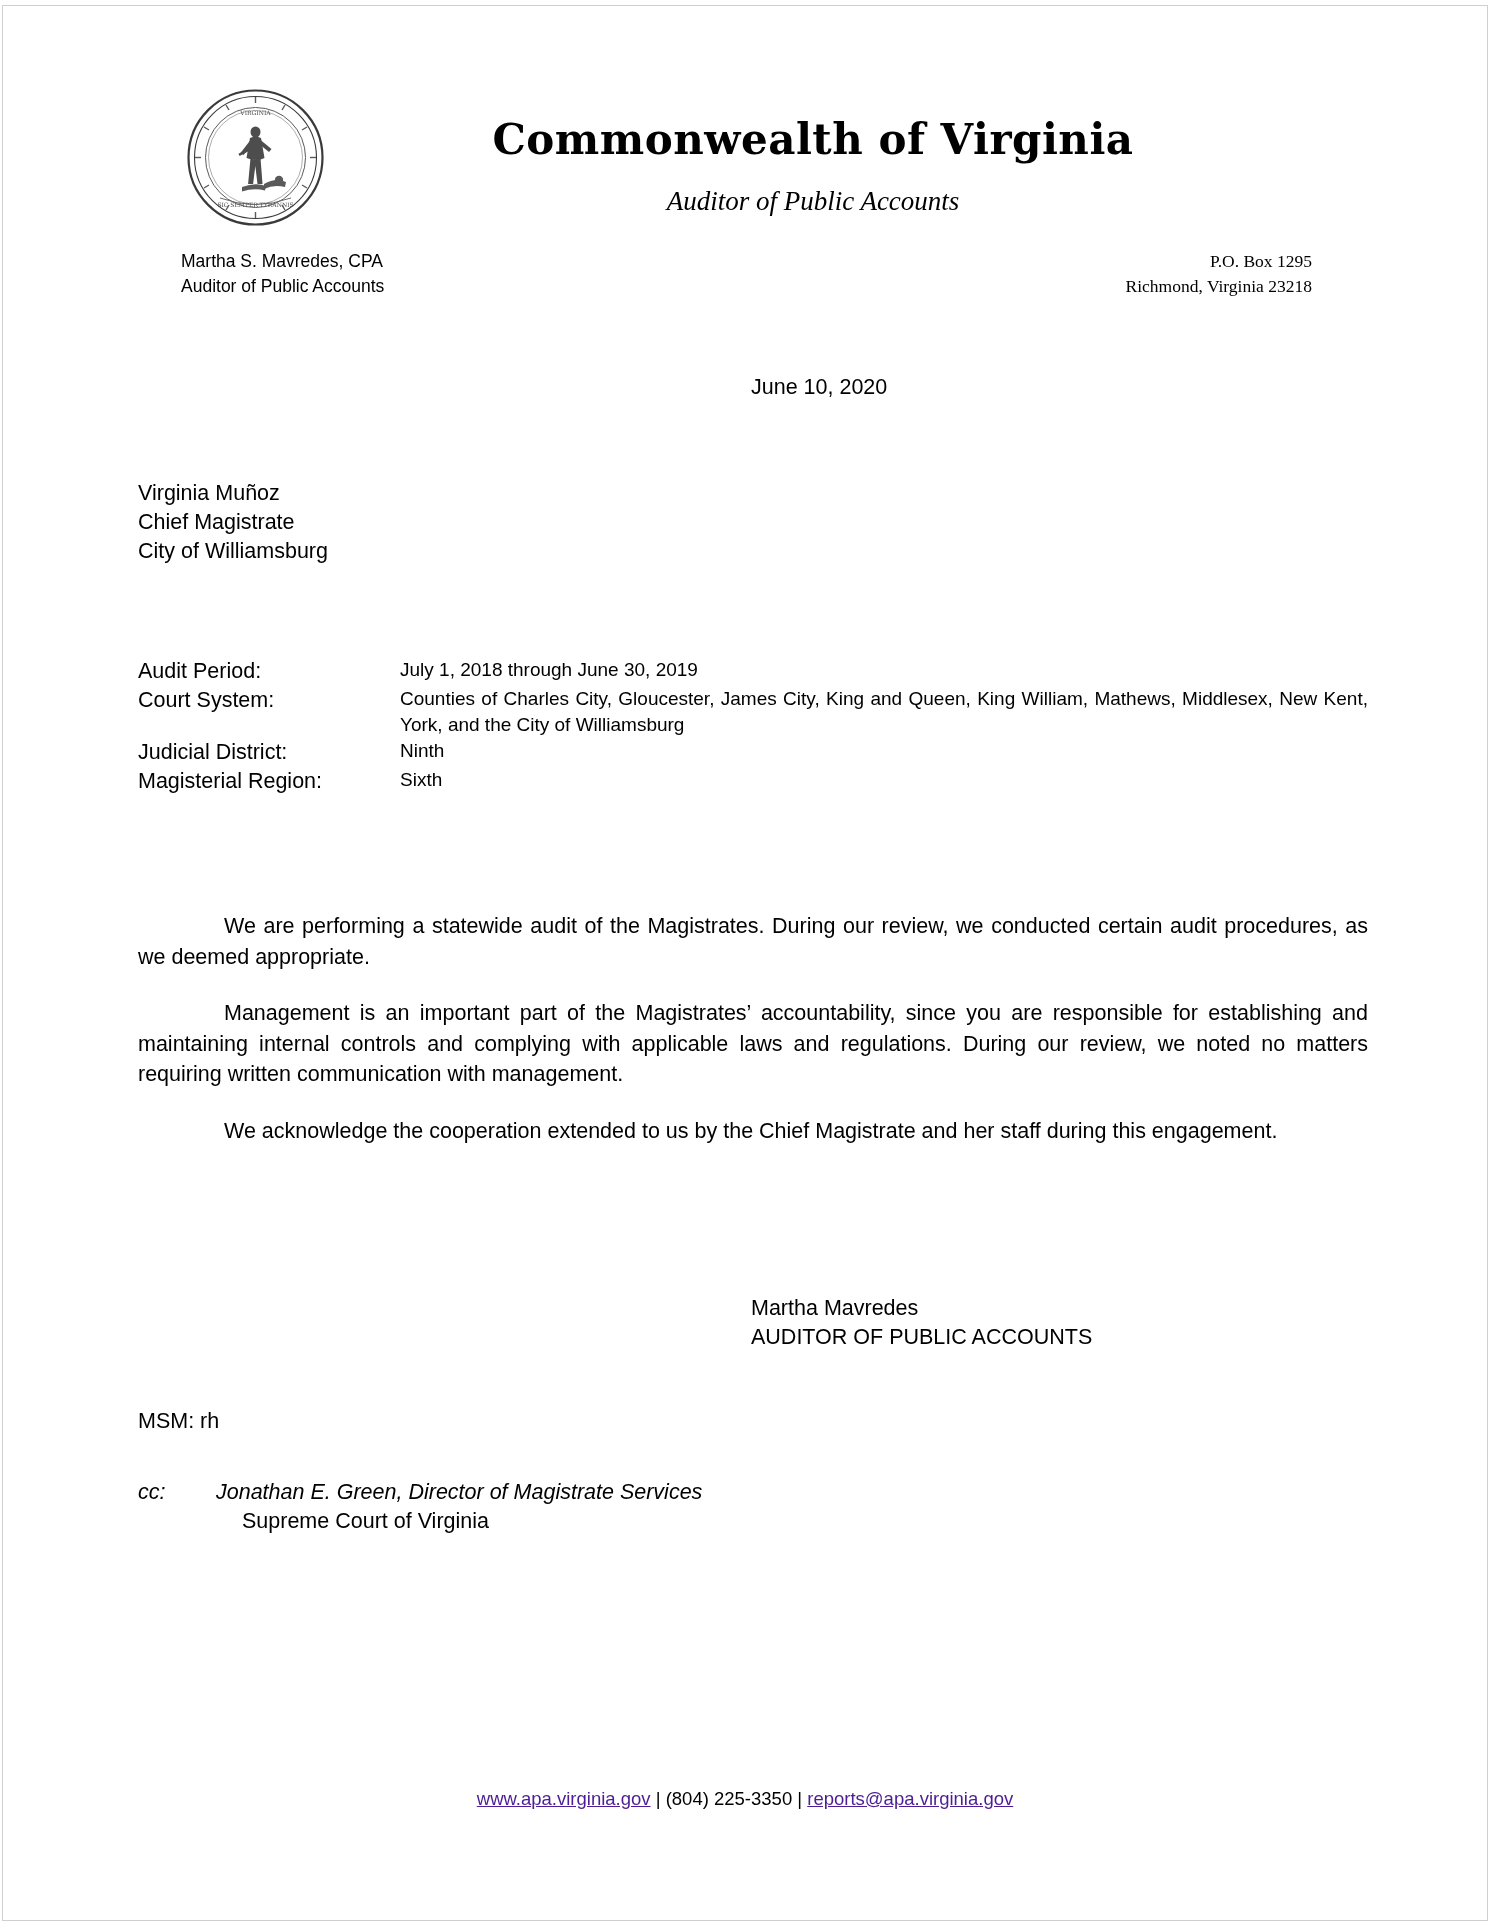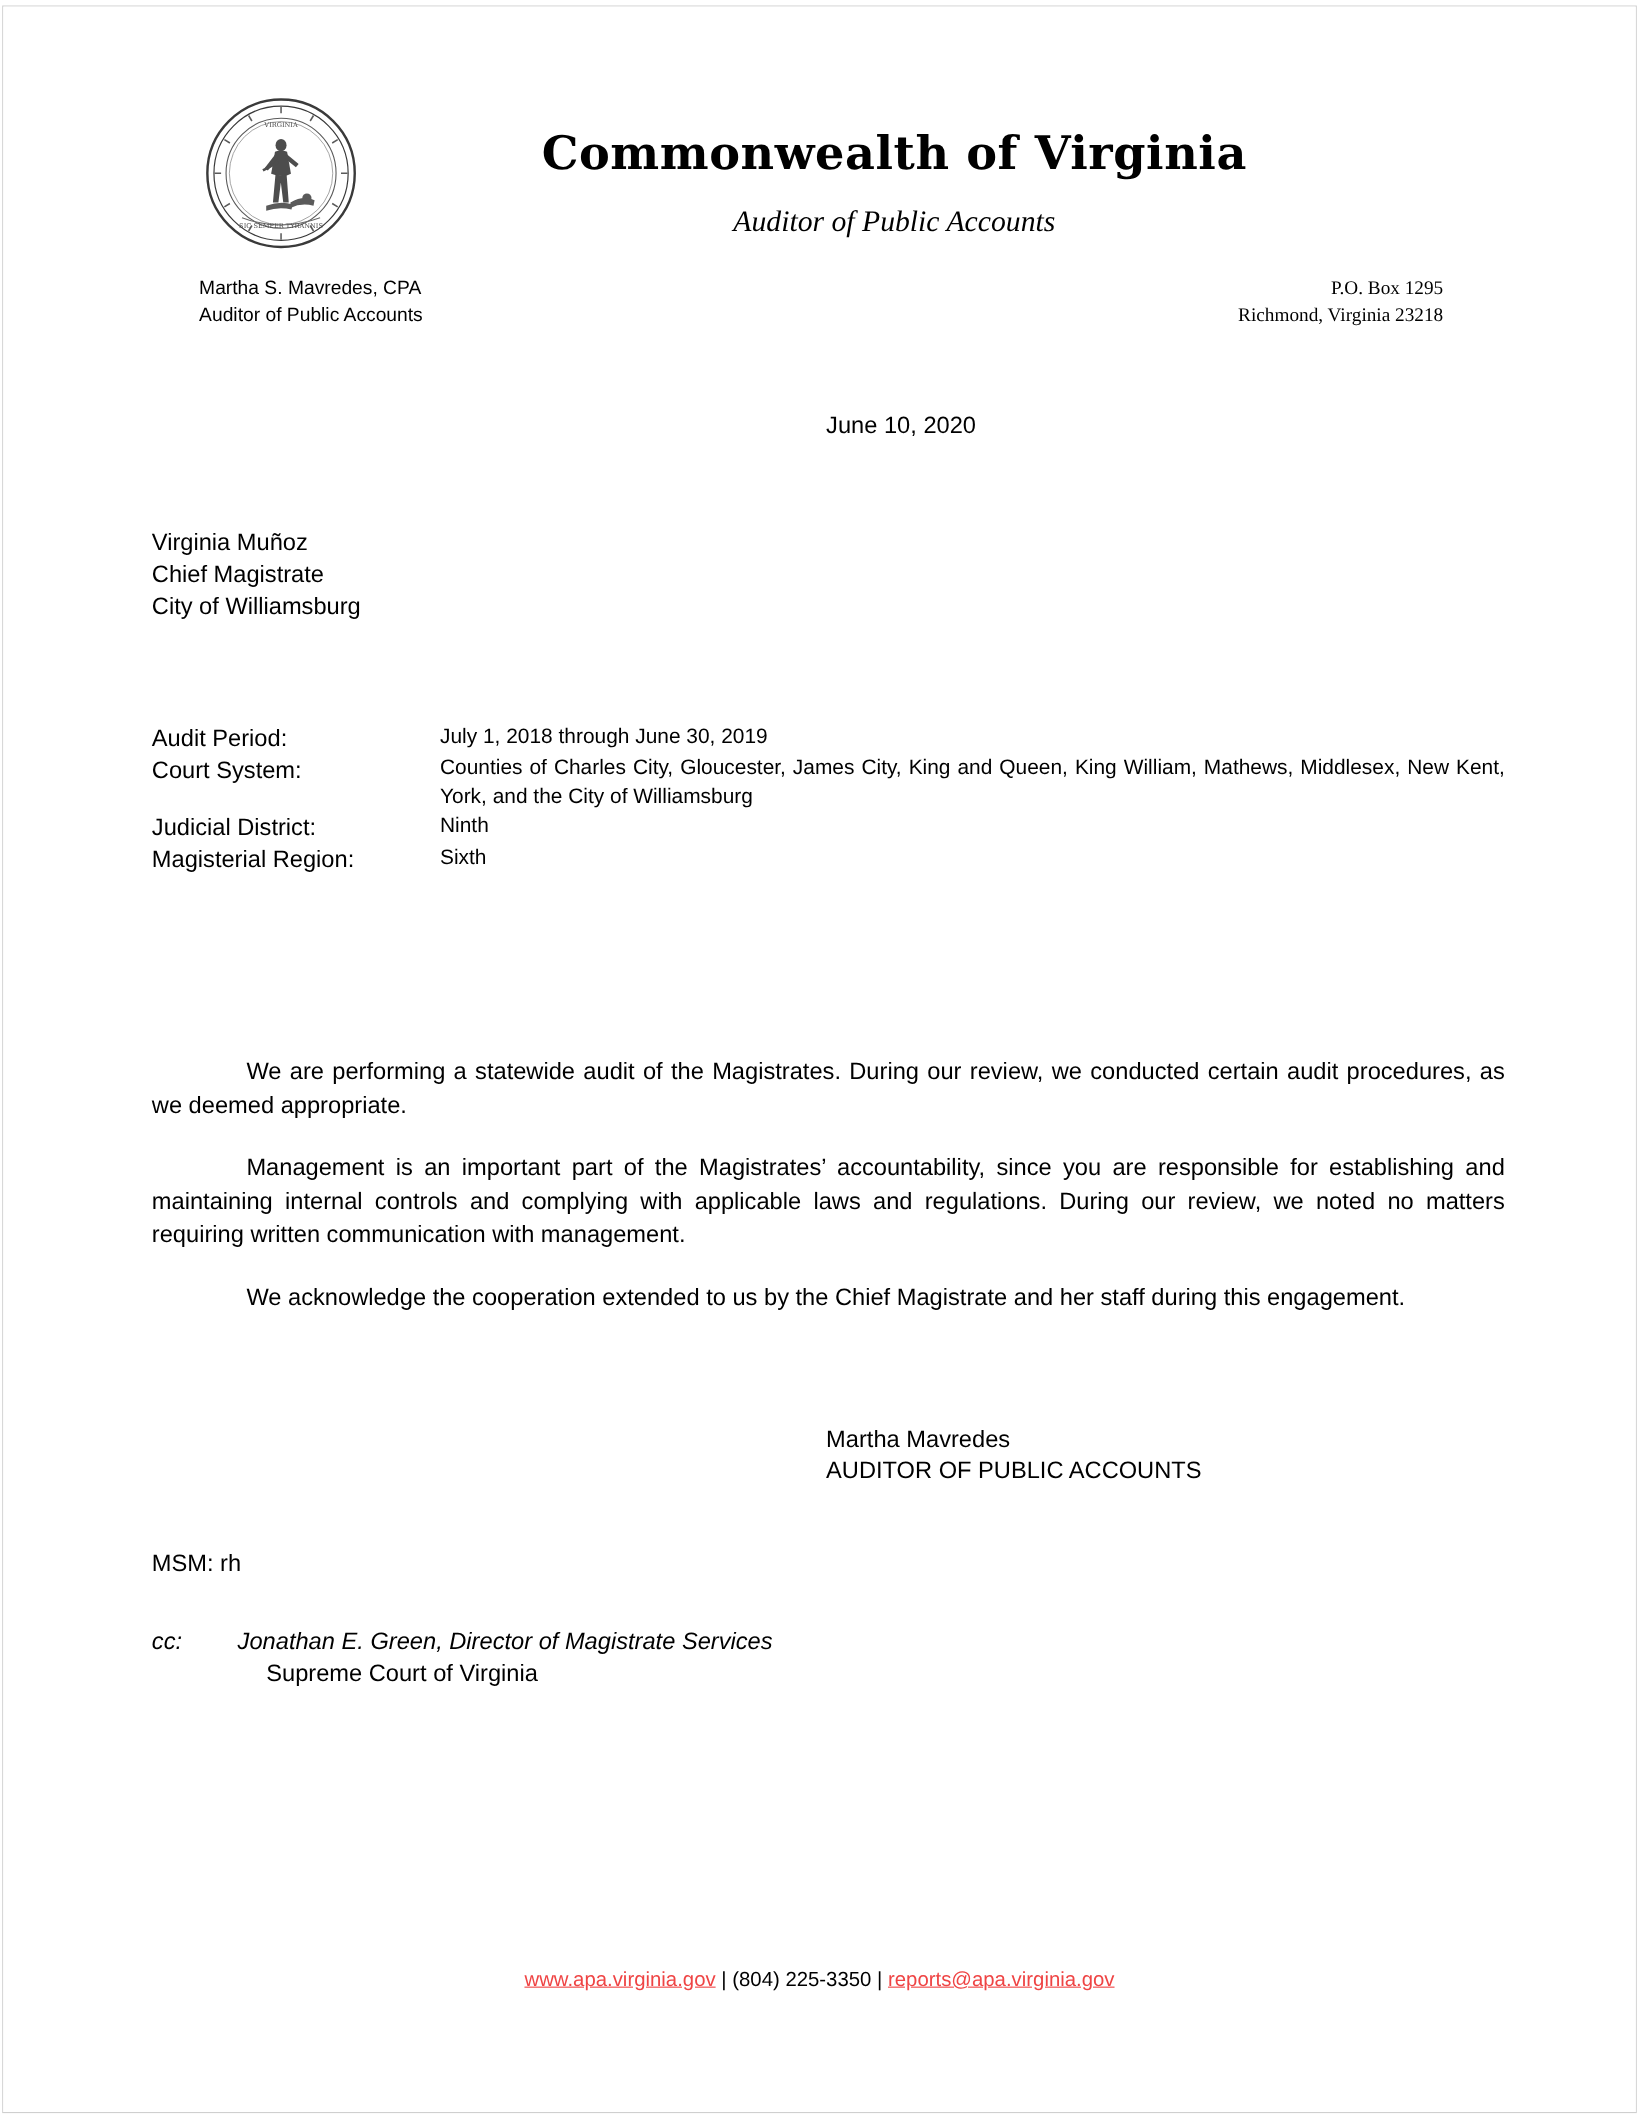--- a/index.html
+++ b/index.html
@@ -140,21 +140,20 @@
   }
   .meta-value.two-line {
     max-width: 968px;
   }
 
   .paras {
     position: absolute;
     left: 135px;
     top: 905px;
     width: 1230px;
-    margin-top: 48px;
   }
   .para {
     text-align: justify;
     text-justify: inter-word;
     font-size: 21.5px;
     line-height: 1.42;
     margin: 0 0 26px 0;
     text-indent: 86px;
   }
   .para:last-child { margin-bottom: 0; }
@@ -187,21 +186,21 @@
   .footer {
     position: absolute;
     left: 0;
     right: 0;
     top: 1782px;
     text-align: center;
     font-size: 18.5px;
     color: #000;
   }
   .footer a {
-    color: #ef4444;
+    color: #4c1d95;
     text-decoration: underline;
   }
   .footer .sep { color: #000; }
 </style>
 </head>
 <body>
 
 <div class="page">
   <div class="sheet">
 

